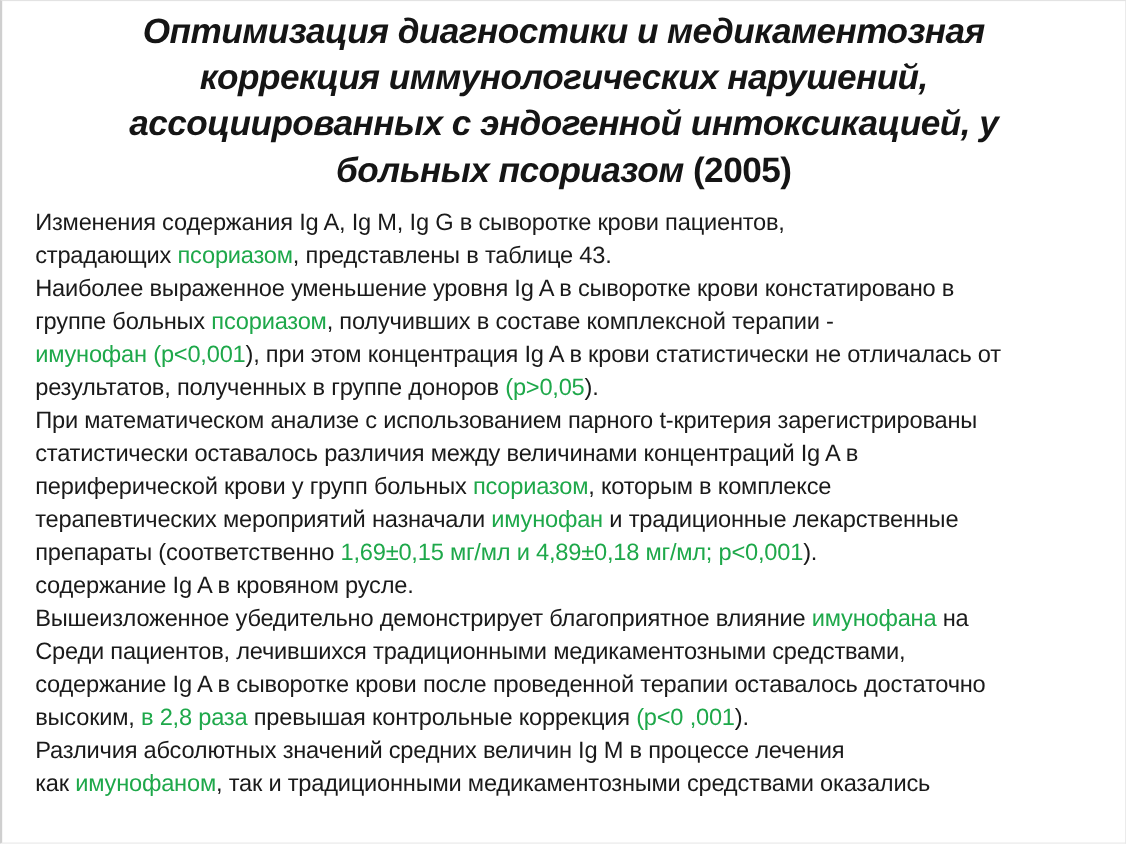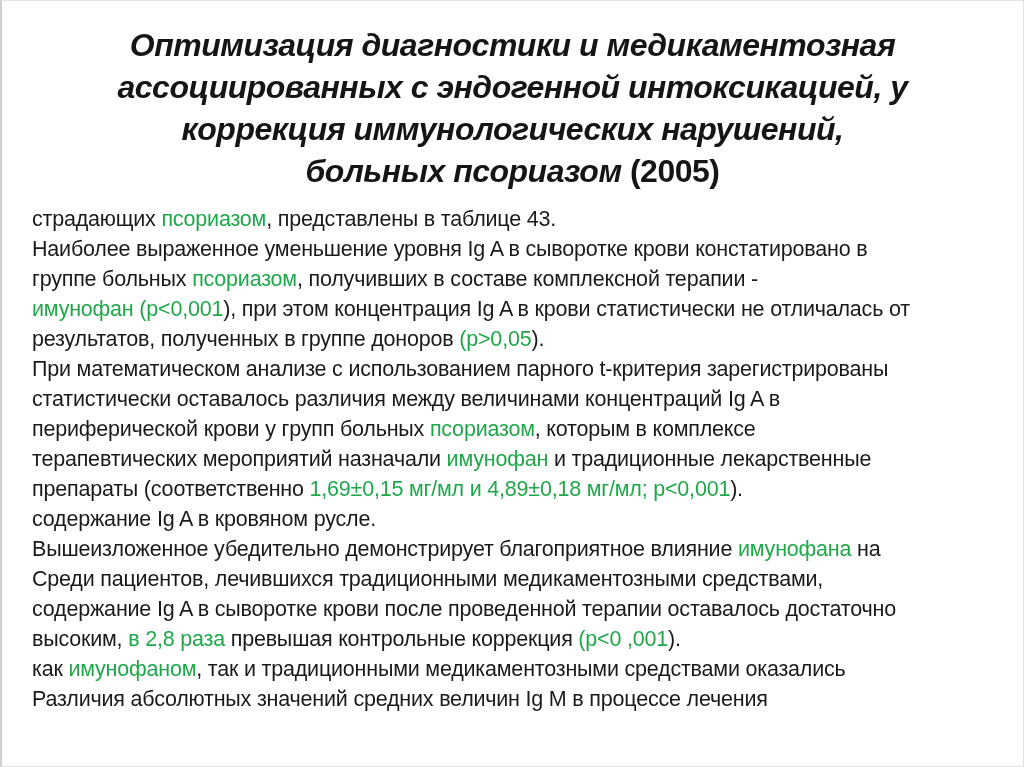--- a/index.html
+++ b/index.html
@@ -12,21 +12,21 @@
   }
   .slide{
     position:absolute;
     inset:0;
     box-sizing:border-box;
     border:1px solid #e3e3e3;
     border-left:2px solid #cfcfcf;
     background:#ffffff;
   }
   .title{
-    margin-top:23px;
+    margin-top:6px;
     text-align:center;
     font-style:italic;
     font-weight:bold;
     font-size:32px;
     line-height:42px;
     letter-spacing:-0.5px;
     color:#151515;
   }
   .title .line{white-space:pre;}
   .title .upright{font-style:normal;}
@@ -39,36 +39,37 @@
   }
   .body-text .line{white-space:pre;}
   .green{color:var(--accent-green,#1ea84a);}
 </style>
 </head>
 <body>
 
 <div class="slide">
   <div class="title">
       <div class="line"><span>Оптимизация диагностики и медикаментозная</span></div>
+      <div class="line"><span>коррекция иммунологических нарушений,</span></div>
       <div class="line"><span>ассоциированных с эндогенной интоксикацией, у</span></div>
-      <div class="line"><span>коррекция иммунологических нарушений,</span></div>
       <div class="line"><span>больных псориазом </span><span class="upright">(2005)</span></div>
     </div>
   <div class="body-text">
+      <div class="line"><span>Изменения содержания Ig A, Ig M, Ig G в сыворотке крови пациентов,</span></div>
       <div class="line"><span>страдающих </span><span class="green">псориазом</span><span>, представлены в таблице 43.</span></div>
       <div class="line"><span>Наиболее выраженное уменьшение уровня Ig A в сыворотке крови констатировано в</span></div>
       <div class="line"><span>группе больных </span><span class="green">псориазом</span><span>, получивших в составе комплексной терапии -</span></div>
       <div class="line"><span class="green">имунофан (р&lt;0,001</span><span>), при этом концентрация Ig A в крови статистически не отличалась от</span></div>
       <div class="line"><span>результатов, полученных в группе доноров </span><span class="green">(р&gt;0,05</span><span>).</span></div>
       <div class="line"><span>При математическом анализе с использованием парного t-критерия зарегистрированы</span></div>
       <div class="line"><span>статистически оставалось различия между величинами концентраций Ig A в</span></div>
       <div class="line"><span>периферической крови у групп больных </span><span class="green">псориазом</span><span>, которым в комплексе</span></div>
       <div class="line"><span>терапевтических мероприятий назначали </span><span class="green">имунофан</span><span> и традиционные лекарственные</span></div>
       <div class="line"><span>препараты (соответственно </span><span class="green">1,69±0,15 мг/мл и 4,89±0,18 мг/мл; р&lt;0,001</span><span>).</span></div>
       <div class="line"><span>содержание Ig A в кровяном русле.</span></div>
       <div class="line"><span>Вышеизложенное убедительно демонстрирует благоприятное влияние </span><span class="green">имунофана</span><span> на</span></div>
       <div class="line"><span>Среди пациентов, лечившихся традиционными медикаментозными средствами,</span></div>
       <div class="line"><span>содержание Ig A в сыворотке крови после проведенной терапии оставалось достаточно</span></div>
       <div class="line"><span>высоким, </span><span class="green">в 2,8 раза</span><span> превышая контрольные коррекция </span><span class="green">(р&lt;0 ,001</span><span>).</span></div>
+      <div class="line"><span>Различия абсолютных значений средних величин Ig M в процессе лечения</span></div>
       <div class="line"><span>как </span><span class="green">имунофаном</span><span>, так и традиционными медикаментозными средствами оказались</span></div>
-      <div class="line"><span>Различия абсолютных значений средних величин Ig M в процессе лечения</span></div>
     </div>
 </div>
 
 </body></html>

